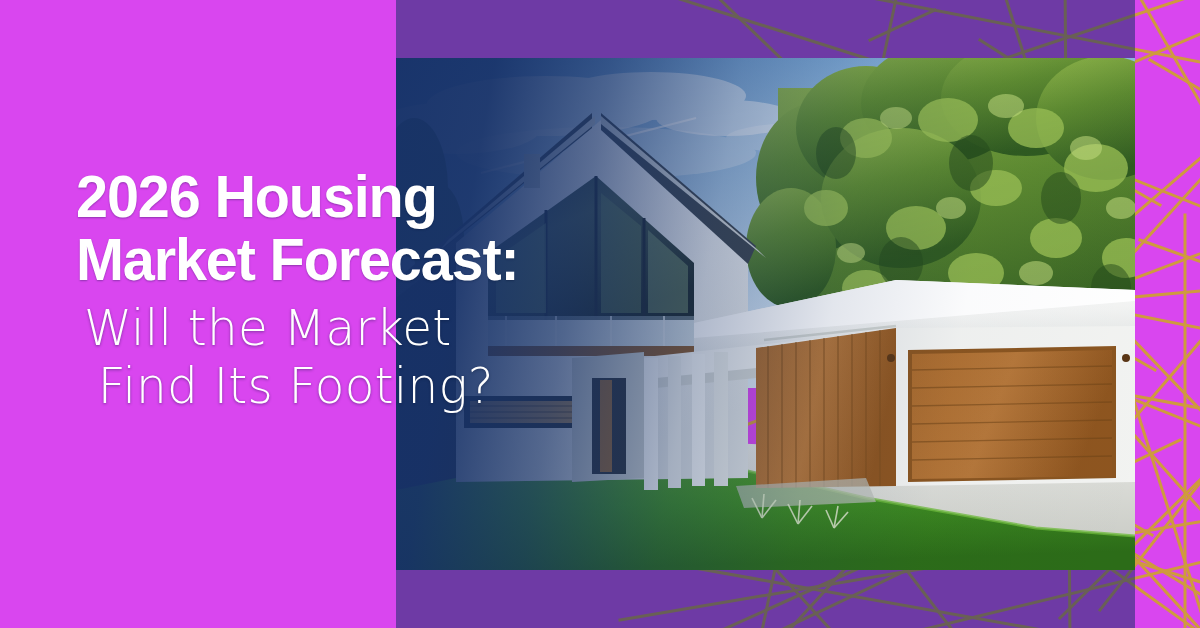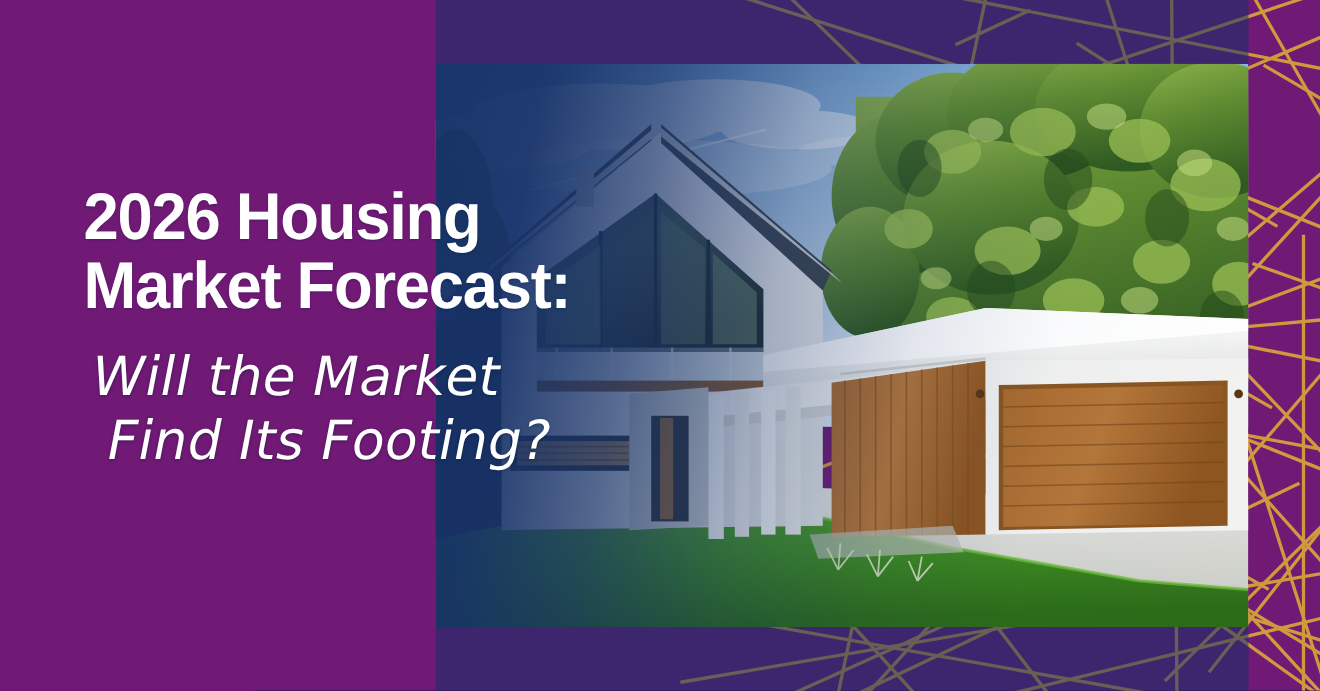--- a/index.html
+++ b/index.html
@@ -1,20 +1,20 @@
 <!DOCTYPE html>
 <html><head>
 <meta charset="utf-8">
 <style>
   html,body{margin:0;padding:0;background:#0d1f45;}
   #canvas{
     position:relative;
     width:1200px;height:628px;
     overflow:hidden;
-    background:#701a75;
+    background:#d946ef;
     font-family:"Liberation Sans", sans-serif;
   }
 
   
   #goldPattern{
     position:absolute; inset:0;
     z-index:1;
   }
 
   
@@ -79,21 +79,21 @@
     font-weight:300;
     font-size:49px;
     line-height:1.12;
     letter-spacing:0.2px;
     white-space:nowrap;
     margin:0;
     transform:scaleX(0.99);
     transform-origin:left center;
     text-shadow:0 1px 3px rgba(10,24,56,0.45);
   }
-  #subtitleWrap{margin-top:26px; padding-left:8px;font-style:italic;}
+  #subtitleWrap{margin-top:12px; padding-left:8px;}
   .subtitle.s2{padding-left:14px; margin-top:4px;}
 </style>
 </head>
 <body>
 
 <div id="canvas">
 
   <svg id="goldPattern" viewBox="0 0 1200 628" preserveAspectRatio="none" aria-hidden="true">
     <g stroke="#cf9a3e" stroke-width="3" fill="none" stroke-linecap="square">
 

